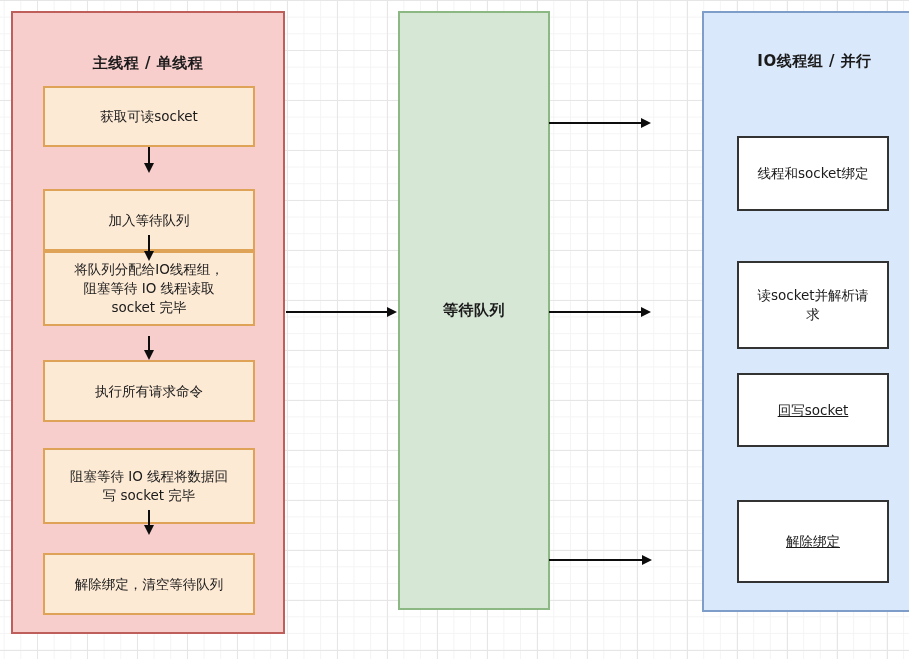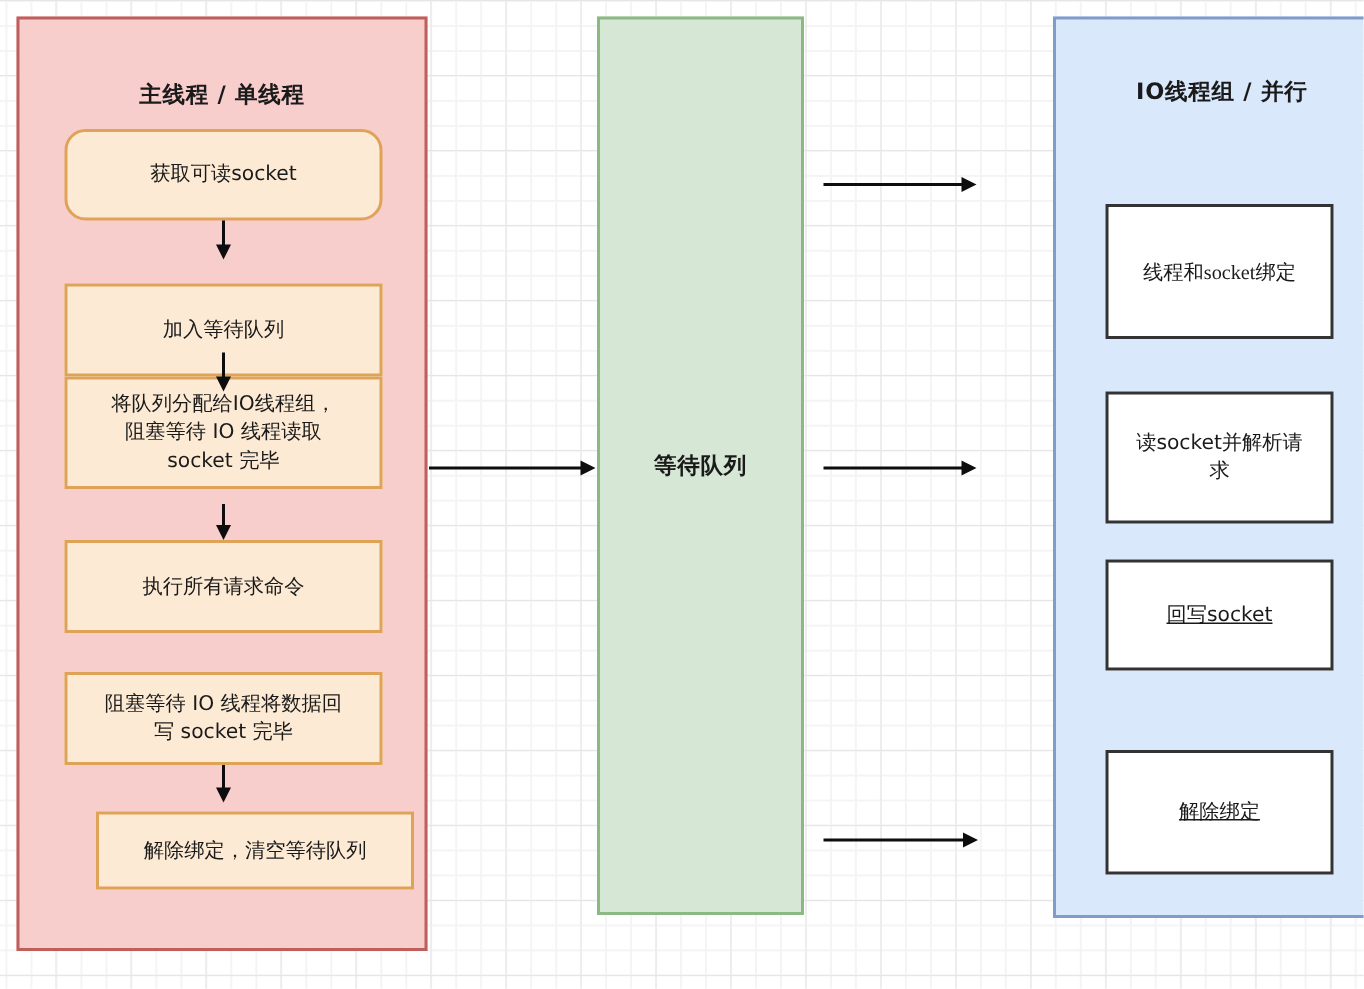--- a/index.html
+++ b/index.html
@@ -25,21 +25,21 @@
       linear-gradient(90deg, #f4f4f4 1px, transparent 1px);
     background-size:50px 50px,50px 50px,16.67px 16.67px,16.67px 16.67px;
     background-position:-13px 0,-13px 0,-13px 0,-13px 0;
   }
   .lane{position:absolute;}
   .lane-main{
     left:11px; top:11px; width:274px; height:623px;
     background:var(--main-lane-fill); border:2px solid var(--main-lane-border);
   }
   .lane-queue{
-    left:398px; top:11px; width:138px; height:599px;
+    left:398px; top:11px; width:152px; height:599px;
     background:var(--queue-fill); border:2px solid var(--queue-border);
     display:flex; align-items:center; justify-content:center;
   }
   .lane-io{
     left:702px; top:11px; width:225px; height:601px;
     background:var(--io-lane-fill); border:2px solid var(--io-lane-border);
   }
   .lane-title{
     position:absolute; left:0; width:100%; text-align:center;
     font-size:15px; font-weight:bold; letter-spacing:.5px;
@@ -71,38 +71,38 @@
   .arrow-right .head{position:absolute; top:1px; right:0; width:0; height:0;
     border-top:5px solid transparent; border-bottom:5px solid transparent; border-left:10px solid var(--arrow);}
 </style>
 </head>
 <body>
 
 <div class="canvas">
 
   <div class="lane lane-main">
     <div class="lane-title">主线程 / 单线程</div>
-    <div class="step step-main" style="top:73px;height:61px;border-radius:14px;">获取可读socket</div>
+    <div class="step step-main" style="top:73px;height:61px;">获取可读socket</div>
     <div class="step step-main" style="top:176px;height:62px;">加入等待队列</div>
     <div class="step step-main" style="top:238px;height:75px;">将队列分配给IO线程组，
 阻塞等待 IO 线程读取
 socket 完毕</div>
     <div class="step step-main" style="top:347px;height:62px;">执行所有请求命令</div>
-    <div class="step step-main" style="top:435px;height:62px;">阻塞等待 IO 线程将数据回
+    <div class="step step-main" style="top:435px;height:76px;">阻塞等待 IO 线程将数据回
 写 socket 完毕</div>
-    <div class="step step-main" style="top:528px;height:52px;margin-left:21px;">解除绑定，清空等待队列</div>
+    <div class="step step-main" style="top:540px;height:62px;">解除绑定，清空等待队列</div>
   </div>
 
   <div class="lane lane-queue">
     <div class="queue-label">等待队列</div>
   </div>
 
   <div class="lane lane-io">
     <div class="lane-title">IO线程组 / 并行</div>
-    <div class="step step-io" style="top:123px;height:90px;font-family:Liberation Serif, serif;">线程和socket绑定</div>
+    <div class="step step-io" style="top:123px;height:75px;">线程和socket绑定</div>
     <div class="step step-io" style="top:248px;height:88px;">读socket并解析请
 求</div>
     <div class="step step-io" style="top:360px;height:74px;text-decoration:underline;">回写socket</div>
     <div class="step step-io" style="top:487px;height:83px;text-decoration:underline;">解除绑定</div>
   </div>
 
   <div class="arrow arrow-down" style="left:143px;top:147px;height:26px;">
     <i class="shaft"></i>
       <i class="head"></i>
   </div>

